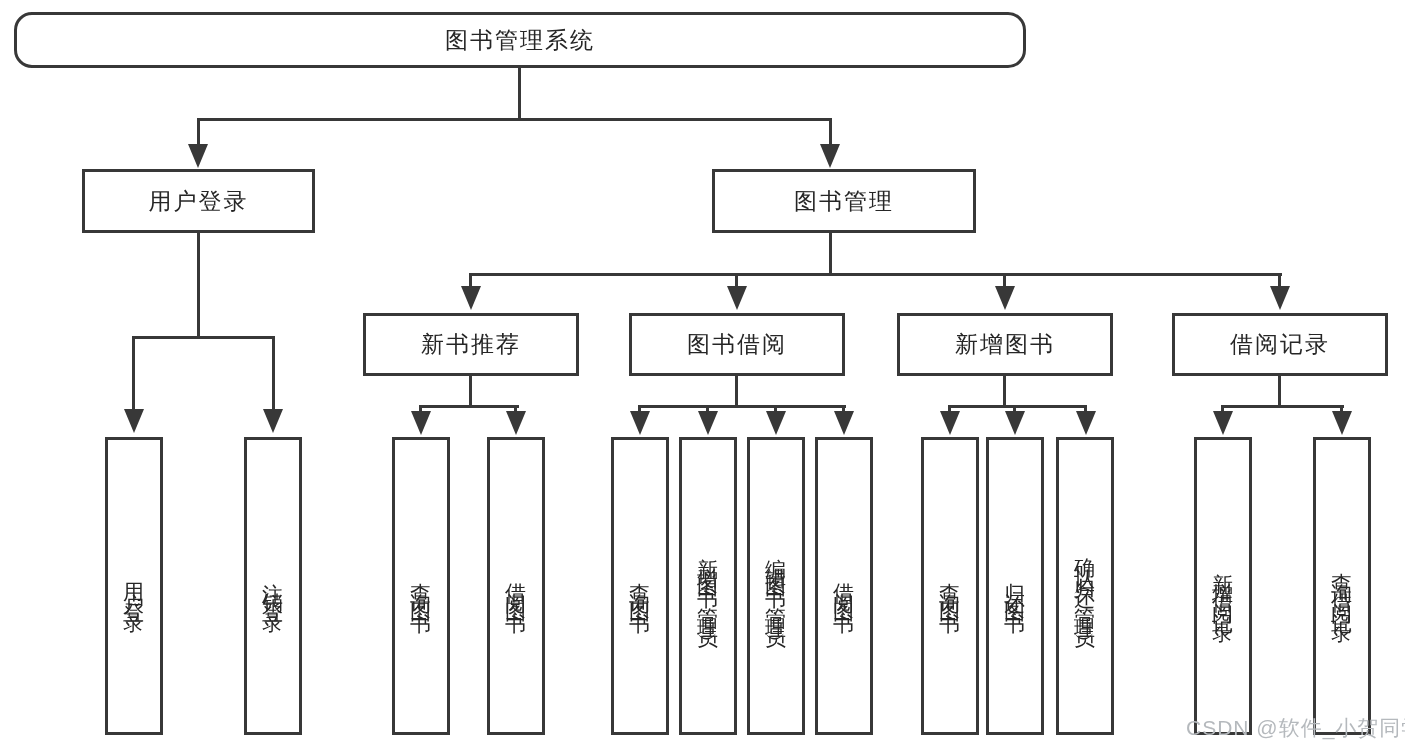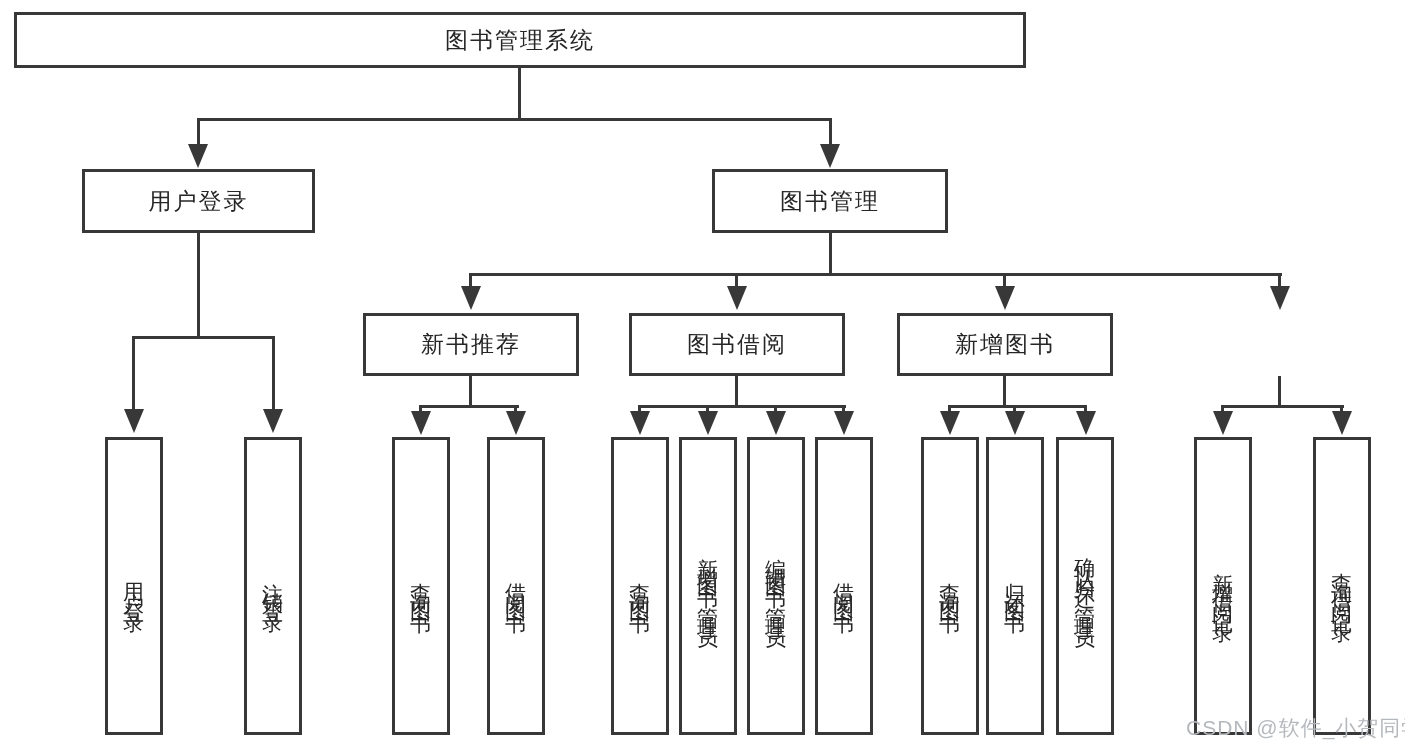--- a/index.html
+++ b/index.html
@@ -65,35 +65,35 @@
     color: var(--watermark);
     white-space: nowrap;
     z-index: 5;
   }
 </style>
 </head>
 <body>
 
 <div class="canvas">
 
-  <div class="box hbox" style="left:14px; top:12px; width:1012px; height:56px;">
+  <div class="box hbox" style="left:14px; top:12px; width:1012px; height:56px;border-radius:18px;">
     <span>图书管理系统</span>
   </div>
 
   <div class="line" style="left:518px; top:68px; width:3px; height:53px;"></div>
   <div class="line" style="left:197px; top:118px; width:635px; height:3px;"></div>
   <div class="line" style="left:197px; top:121px; width:3px; height:26px;"></div>
   <div class="arrow" style="left:188px; top:144px;"></div>
   <div class="line" style="left:829px; top:121px; width:3px; height:26px;"></div>
   <div class="arrow" style="left:820px; top:144px;"></div>
 
   <div class="box hbox" style="left:82px; top:169px; width:233px; height:64px;">
     <span>用户登录</span>
   </div>
-  <div class="box hbox" style="left:712px; top:169px; width:236px; height:64px;">
+  <div class="box hbox" style="left:712px; top:169px; width:264px; height:64px;">
     <span>图书管理</span>
   </div>
 
   <div class="line" style="left:197px; top:233px; width:3px; height:105px;"></div>
   <div class="line" style="left:132px; top:336px; width:143px; height:3px;"></div>
   <div class="line" style="left:132px; top:339px; width:3px; height:72px;"></div>
   <div class="arrow" style="left:124px; top:409px;"></div>
   <div class="line" style="left:272px; top:339px; width:3px; height:72px;"></div>
   <div class="arrow" style="left:263px; top:409px;"></div>
 
@@ -110,20 +110,23 @@
 
   <div class="box hbox" style="left:363px; top:313px; width:216px; height:63px;align-items:center;">
     <span>新书推荐</span>
   </div>
   <div class="box hbox" style="left:629px; top:313px; width:216px; height:63px;">
     <span>图书借阅</span>
   </div>
   <div class="box hbox" style="left:897px; top:313px; width:216px; height:63px;">
     <span>新增图书</span>
   </div>
+  <div class="box hbox" style="left:1172px; top:313px; width:216px; height:63px;">
+    <span>借阅记录</span>
+  </div>
 
   <div class="line" style="left:469px; top:376px; width:3px; height:31px;"></div>
   <div class="line" style="left:419px; top:405px; width:100px; height:3px;"></div>
   <div class="line" style="left:419px; top:408px; width:3px; height:6px;"></div>
   <div class="arrow" style="left:411px; top:411px;"></div>
   <div class="line" style="left:514px; top:408px; width:3px; height:6px;"></div>
   <div class="arrow" style="left:506px; top:411px;"></div>
 
   <div class="line" style="left:735px; top:376px; width:3px; height:31px;"></div>
   <div class="line" style="left:638px; top:405px; width:208px; height:3px;"></div>

